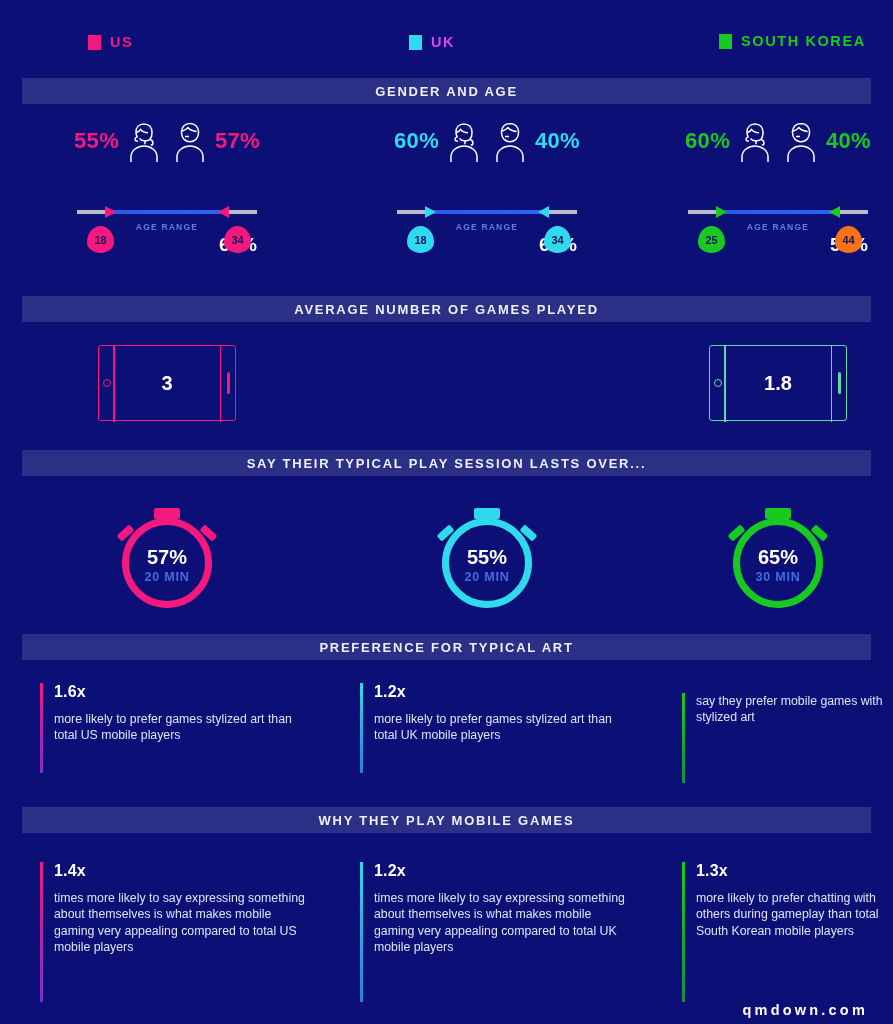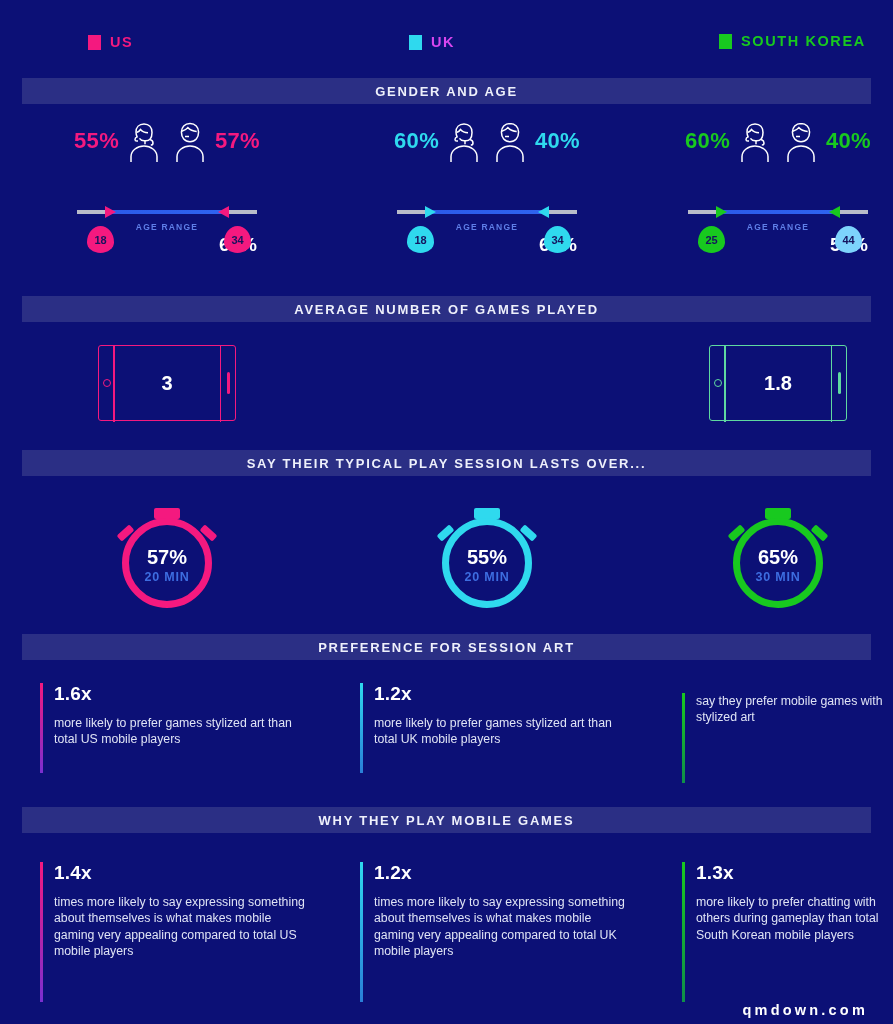--- a/index.html
+++ b/index.html
@@ -100,21 +100,21 @@
   .watch .nub-r { position: absolute; right: 6px; top: 29px; width: 17px; height: 8px;
                   border-radius: 2px; transform: rotate(42deg); }
   .watch .wpct { position: absolute; left: 0; right: 0; top: 46px; text-align: center;
                  color: #fff; font-size: 20px; font-weight: bold; }
   .watch .wmin { position: absolute; left: 0; right: 0; top: 70px; text-align: center;
                  color: #3d6de0; font-size: 12.5px; font-weight: bold; letter-spacing: .8px; }
 
   
   .stat { position: relative; padding-left: 14px; }
   .stat .rule { position: absolute; left: 0; top: 0; bottom: 0; width: 2.5px; }
-  .stat .big { color: #ffffff; font-size: 19px; font-weight: bold; letter-spacing: .2px; }
+  .stat .big { color: #ffffff; font-size: 16px; font-weight: bold; letter-spacing: .2px; }
   .stat .body { color: #dfe3f5; font-size: 12.3px; line-height: 16.3px; margin-top: 10px; }
   #art-row { top: 683px; }
   #why-row { top: 862px; }
   #art-row .stat { height: 90px; }
   #why-row .stat { height: 140px; }
 
   
   #watermark {
     position: absolute; right: 25px; bottom: 6px;
     color: #ffffff; font-size: 14.5px; font-weight: bold; letter-spacing: 3.2px;
@@ -246,21 +246,21 @@
         <div class="slider">
           <div class="track-gray" style="left:0;width:32px"></div>
           <div class="track-blue" style="left:32px;right:32px"></div>
           <div class="track-gray" style="right:0;width:32px"></div>
           <div class="arrow" style="left:28px;border-left:11px solid #18c91f"></div>
           <div class="arrow" style="right:28px;border-right:11px solid #18c91f"></div>
         </div>
         <div class="age-label">AGE RANGE</div>
         <div class="age-pct">57%</div>
         <div class="pin left" style="background:#18c91f">25</div>
-        <div class="pin right" style="background:#7dd3fc">44</div>
+        <div class="pin right" style="background:#f97316">44</div>
       </div>
     </div>
   </div>
 
   <div class="section-bar" id="bar-games">
     <span>AVERAGE NUMBER OF GAMES PLAYED</span>
   </div>
 
   <div class="cols" id="phone-row">
     <div class="col col-us">
@@ -317,21 +317,21 @@
         <div class="nub-l" style="background:#18c91f"></div>
         <div class="nub-r" style="background:#18c91f"></div>
         <div class="ring" style="border-color:#18c91f"></div>
         <div class="wpct">65%</div>
         <div class="wmin">30 MIN</div>
       </div>
     </div>
   </div>
 
   <div class="section-bar" id="bar-art">
-    <span>PREFERENCE FOR SESSION ART</span>
+    <span>PREFERENCE FOR TYPICAL ART</span>
   </div>
 
   <div class="cols" id="art-row">
     <div class="col col-us" style="left:40px;width:270px">
       <div class="stat">
         <div class="rule" style="background:linear-gradient(180deg,#f4197f,#7a2fd0)"></div>
         <div class="big">1.6x</div>
         <div class="body">more likely to prefer games stylized art than total US mobile players</div>
       </div>
     </div>

